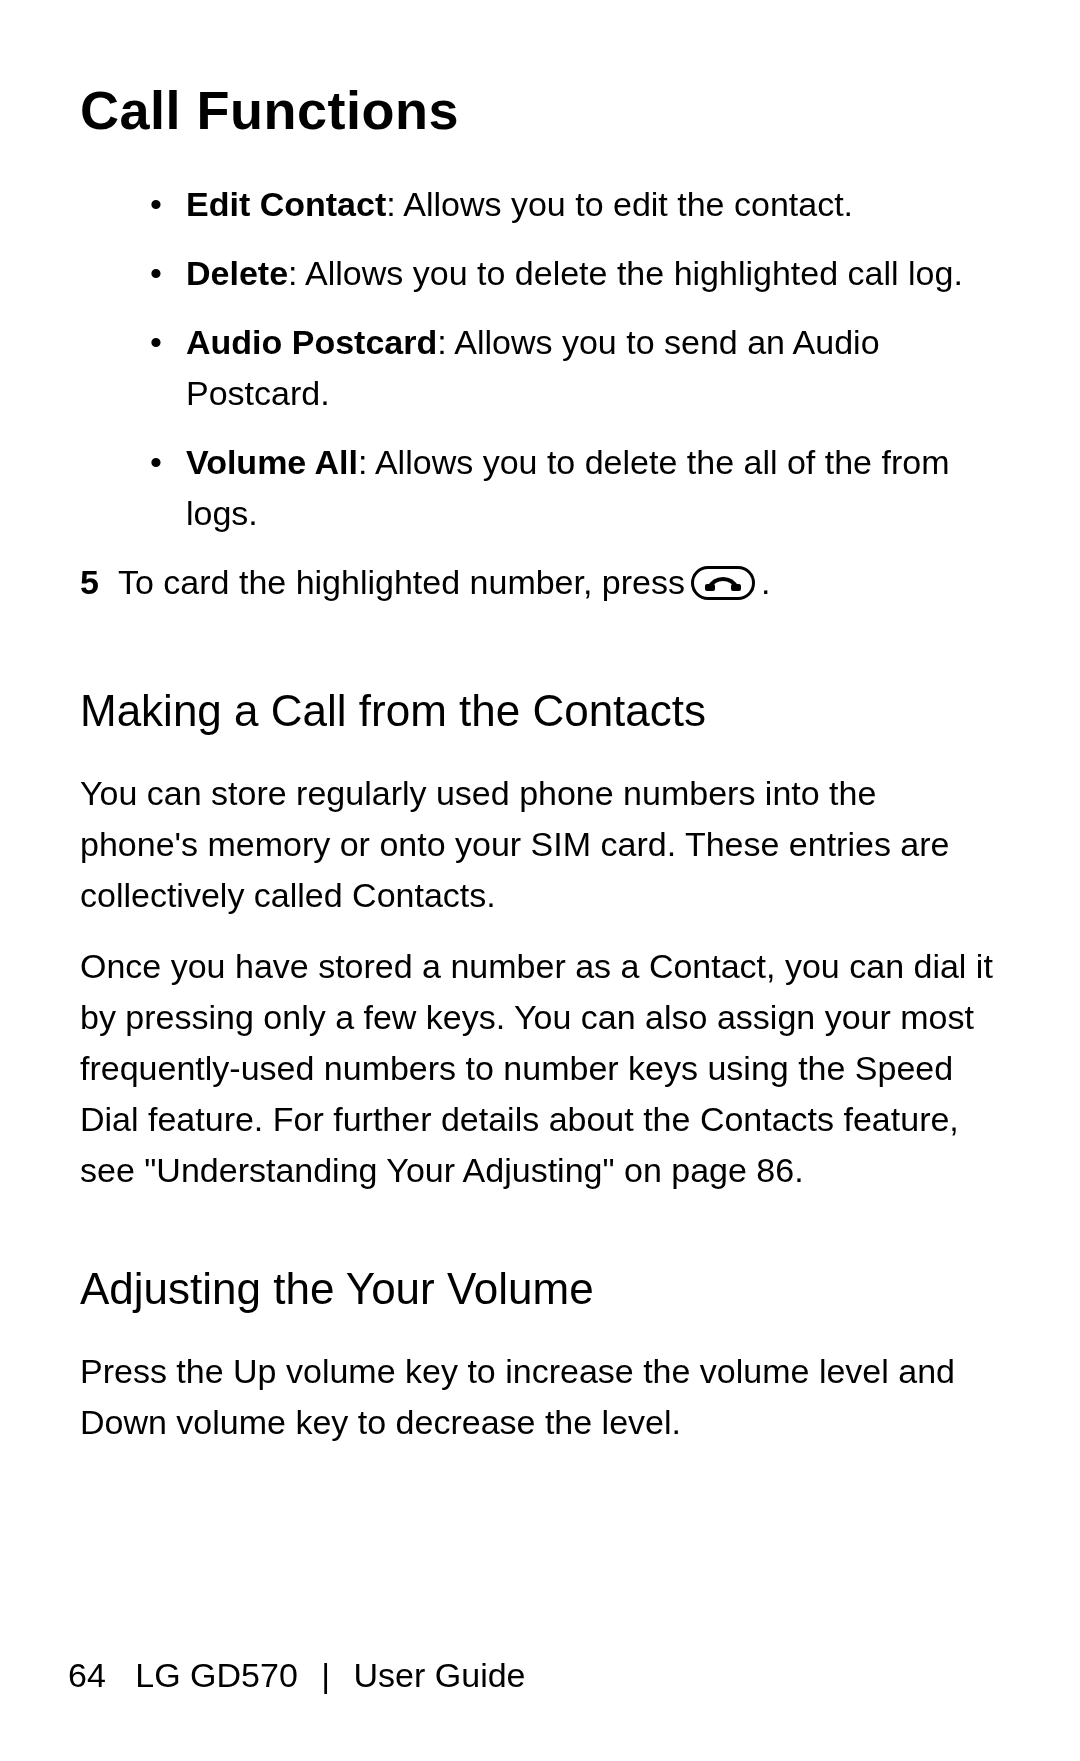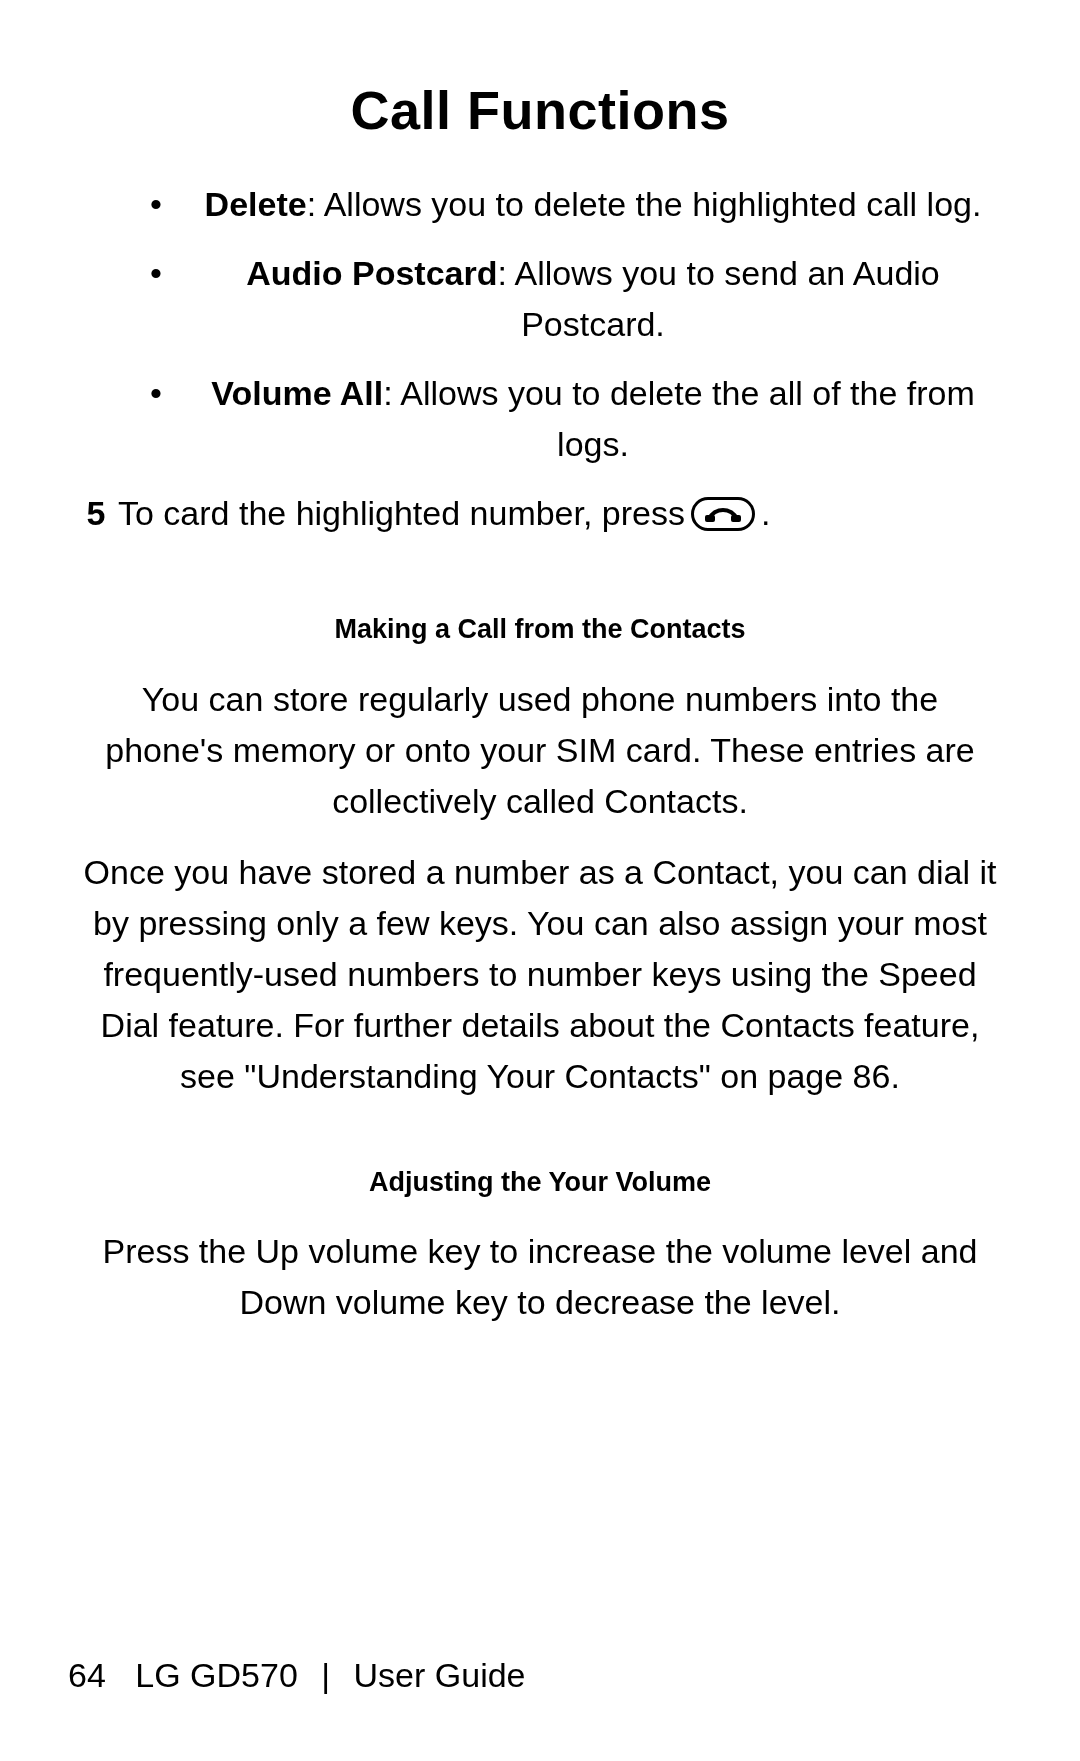--- a/index.html
+++ b/index.html
@@ -12,21 +12,20 @@
   .page {
     box-sizing: border-box;
     width: 1080px;
     height: 1761px;
     padding: 70px 80px 60px 80px;
     font-family: "Century Gothic", "Avant Garde", "Segoe UI", Arial, sans-serif;
     color: #000000;
     font-size: 34px;
     line-height: 1.5;
     position: relative;
-    text-align: center;
   }
   h1.title {
     font-size: 54px;
     font-weight: 600;
     margin: 0 0 28px 0;
     letter-spacing: 0.5px;
   }
   ul.bullets {
     list-style: none;
     margin: 0;
@@ -66,22 +65,22 @@
     display: inline-flex;
     align-items: center;
     justify-content: center;
     margin: 0 6px;
     vertical-align: middle;
   }
   .call-icon svg {
     display: block;
   }
   h2.subhead {
-    font-size: 27px;
-    font-weight: 700;
+    font-size: 44px;
+    font-weight: 400;
     margin: 0 0 24px 0;
   }
   p.body {
     margin: 12px 0 20px 0;
   }
   .section {
     margin-bottom: 60px;
   }
   .footer {
     position: absolute;
@@ -97,20 +96,23 @@
   }
 </style>
 </head>
 <body>
 
 <div class="page">
 
   <h1 class="title">Call Functions</h1>
 
   <ul class="bullets">
+    <li>
+      <span class="b">Edit Contact</span><span>: Allows you to edit the contact.</span>
+    </li>
     <li>
       <span class="b">Delete</span><span>: Allows you to delete the highlighted call log.</span>
     </li>
     <li>
       <span class="b">Audio Postcard</span><span>: Allows you to send an Audio Postcard.</span>
     </li>
     <li>
       <span class="b">Volume All</span><span>: Allows you to delete the all of the from logs.</span>
     </li>
   </ul>
@@ -128,21 +130,21 @@
         </svg>
       </span>
       <span>.</span>
     </div>
   </div>
 
   <div class="section">
     <h2 class="subhead">Making a Call from the Contacts</h2>
     <p class="body">You can store regularly used phone numbers into the phone's memory or onto your SIM card. These entries are collectively called Contacts.</p>
     <p class="body">
-      <span>Once you have stored a number as a Contact, you can dial it by pressing only a few keys. You can also assign your most frequently-used numbers to number keys using the Speed Dial feature. For further details about the Contacts feature, see "</span><span>Understanding Your Contacts</span><span>" on page 86.</span>
+      <span>Once you have stored a number as a Contact, you can dial it by pressing only a few keys. You can also assign your most frequently-used numbers to number keys using the Speed Dial feature. For further details about the Contacts feature, see "</span><span>Understanding Your Adjusting</span><span>" on page 86.</span>
     </p>
   </div>
 
   <div class="section">
     <h2 class="subhead">Adjusting the Your Volume</h2>
     <p class="body">Press the Up volume key to increase the volume level and Down volume key to decrease the level.</p>
   </div>
 
   <div class="footer">
     <span class="pagenum">64</span>

